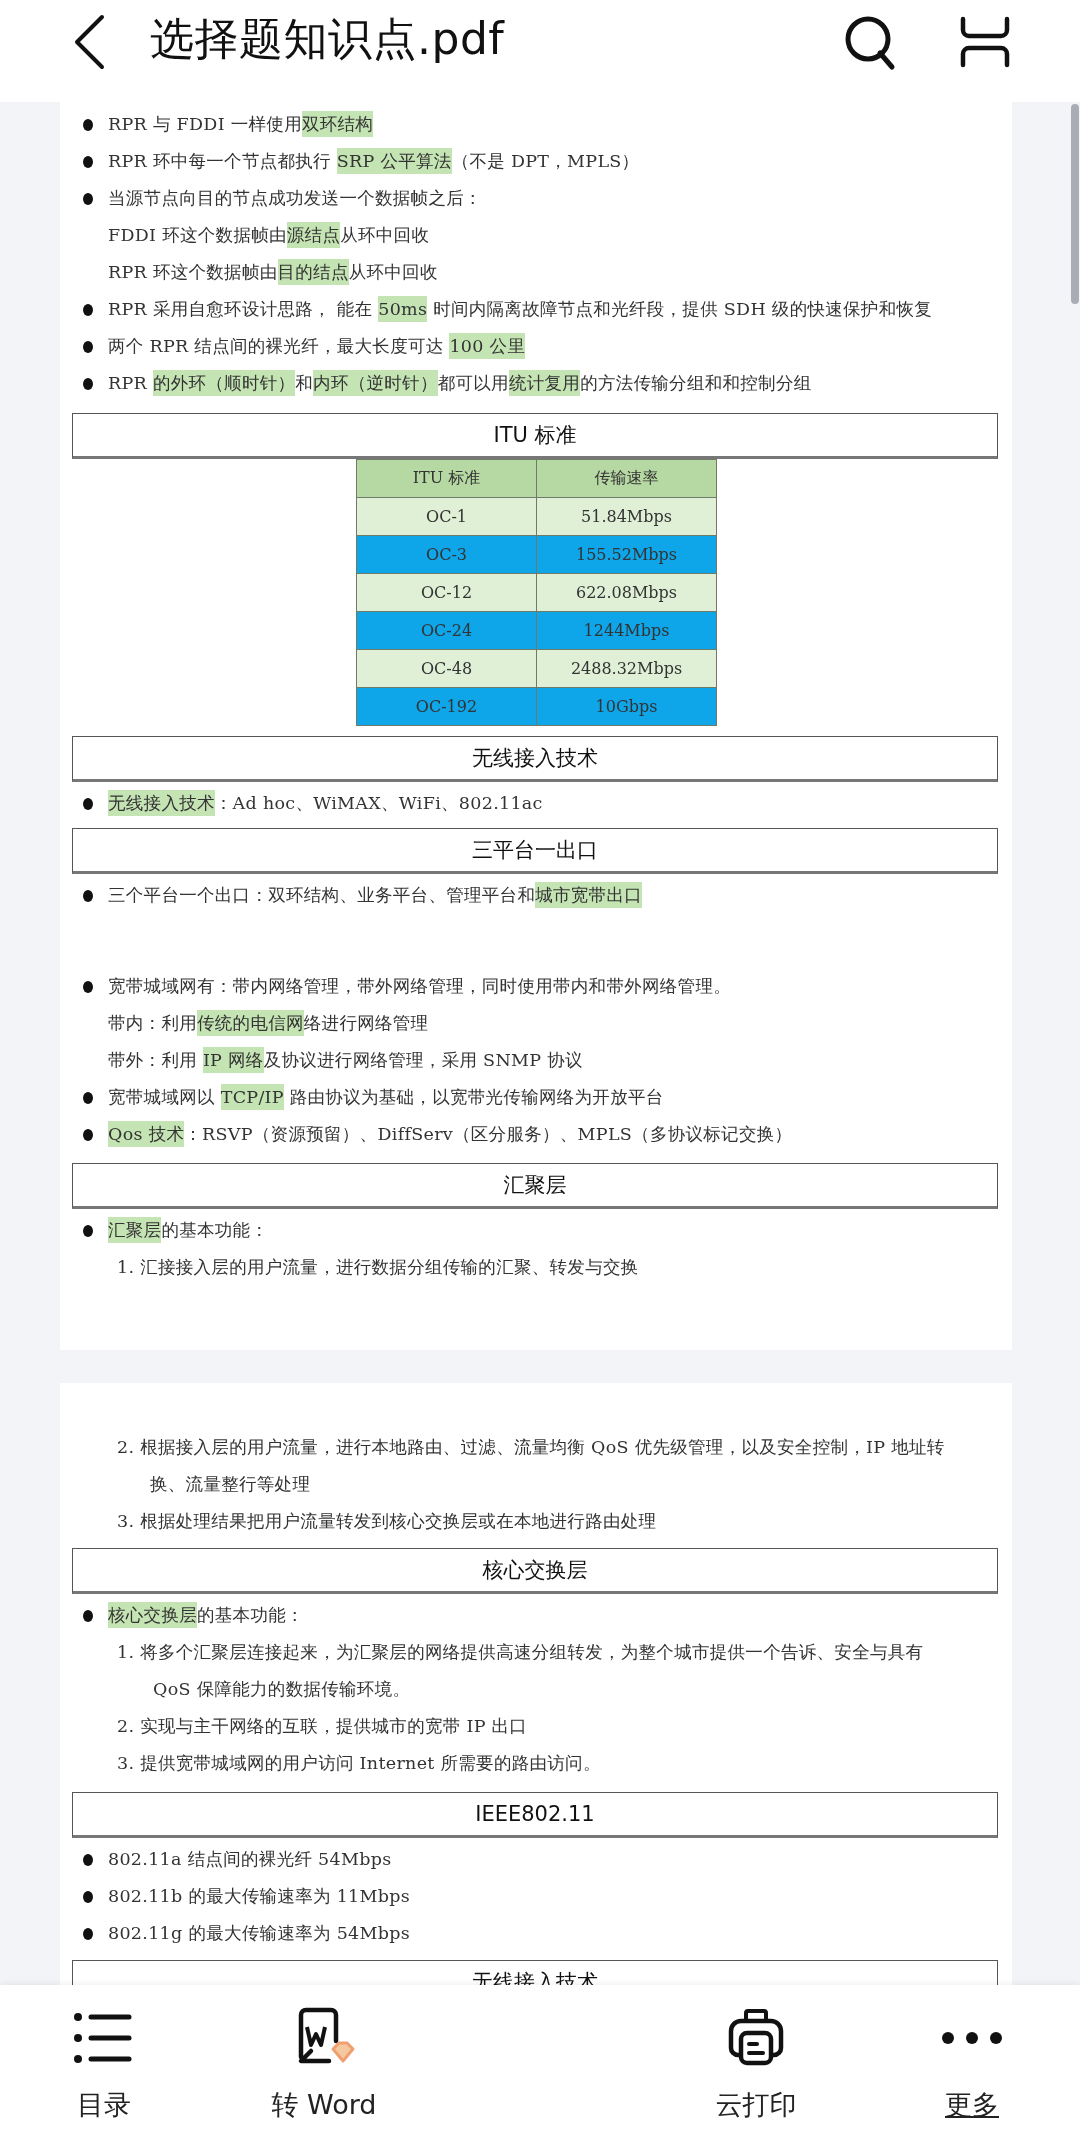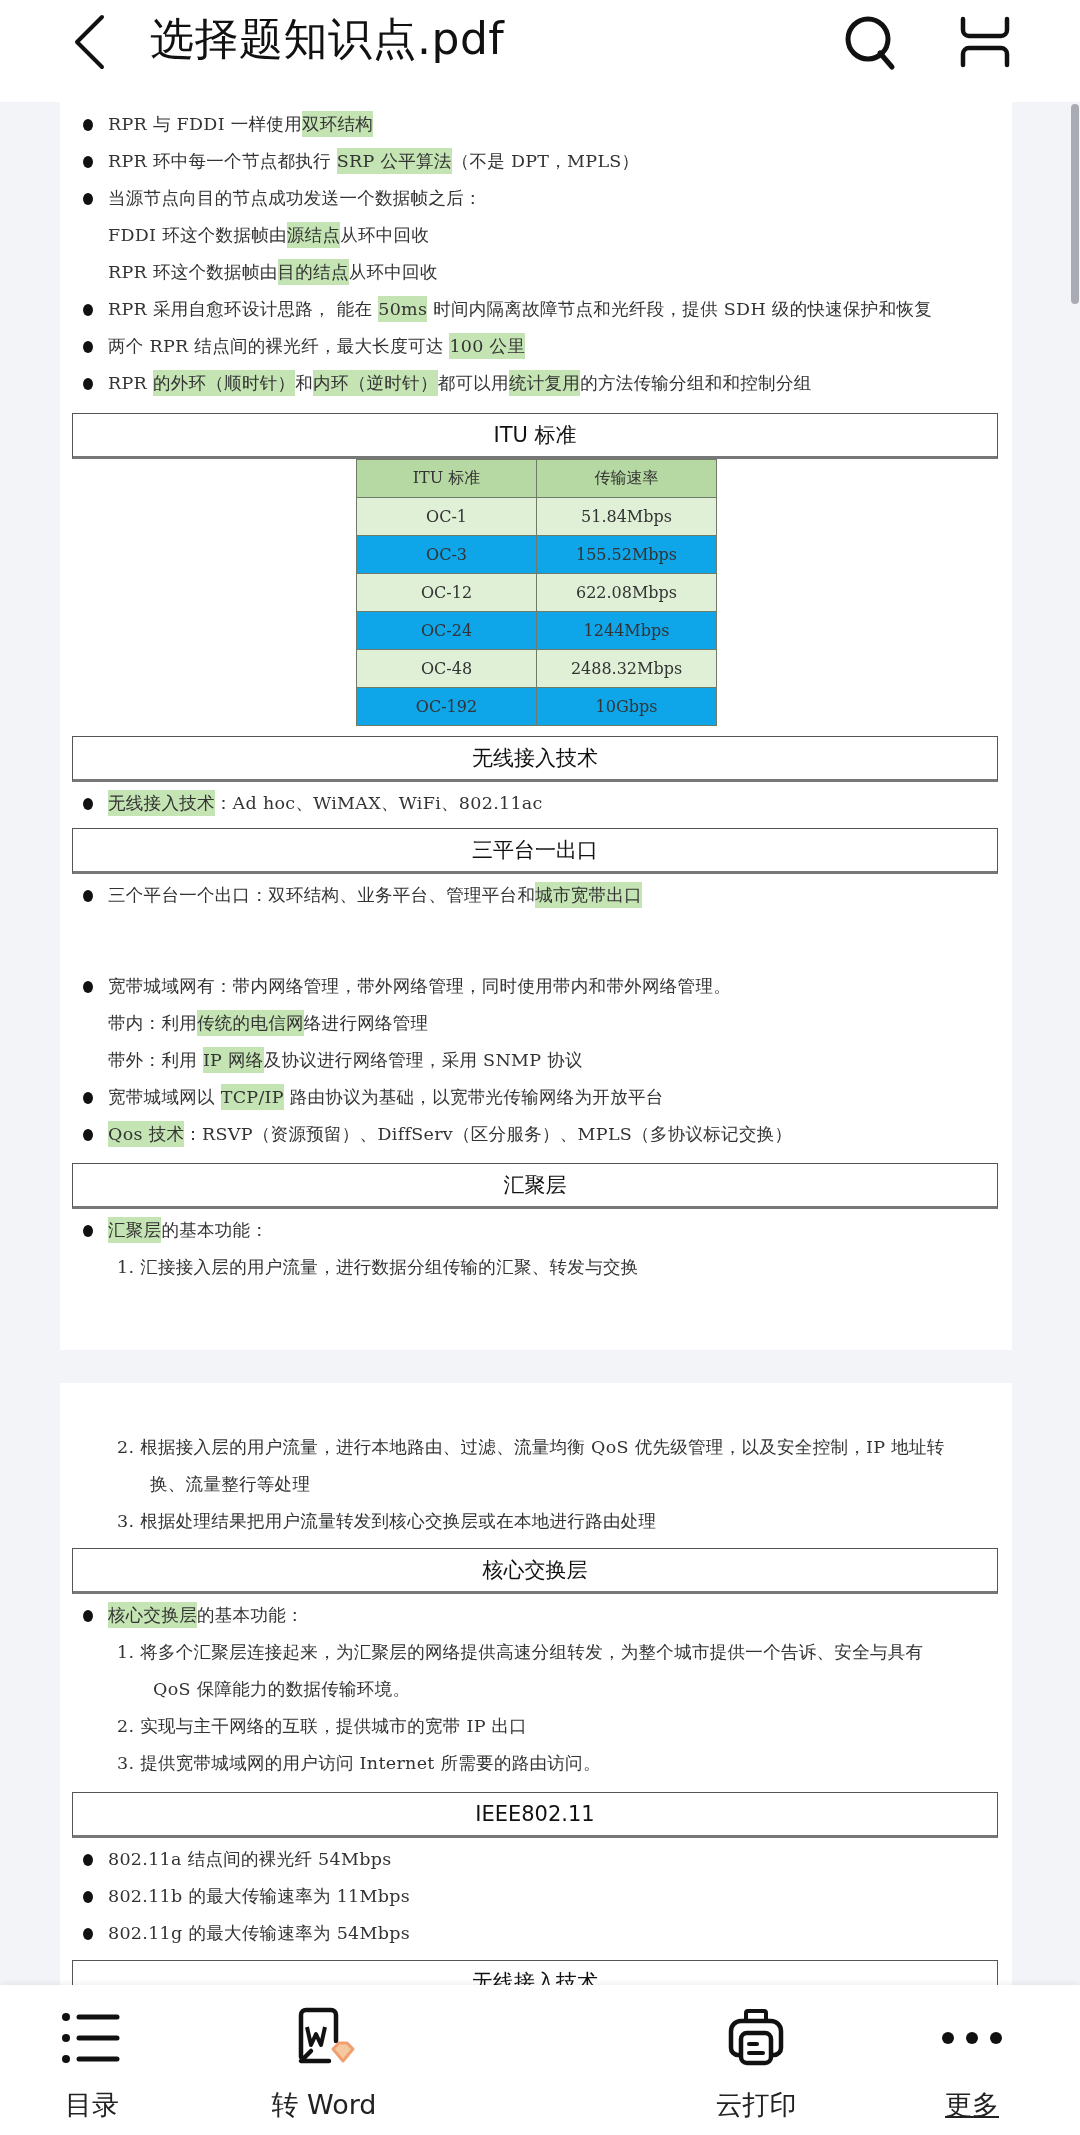--- a/index.html
+++ b/index.html
@@ -218,21 +218,21 @@
     <span class="txt">802.11b 的最大传输速率为 11Mbps</span>
   </div>
   <div class="line" style="top:538px;">
     <span class="bullet" style="top:7px;"></span>
     <span class="txt">802.11g 的最大传输速率为 54Mbps</span>
   </div>
   <div class="section-box" style="top:577px;">无线接入技术</div>
 </div>
 
 <div class="bottombar">
-  <div class="tool" style="left:22px;">
+  <div class="tool" style="left:34px;">
     <div class="ico">
       <svg width="62" height="56" viewBox="0 0 62 56">
           <circle cx="5" cy="7" r="4" fill="#111"></circle>
           <circle cx="5" cy="28" r="4" fill="#111"></circle>
           <circle cx="5" cy="49" r="4" fill="#111"></circle>
           <line x1="18" y1="7" x2="56" y2="7" stroke="#111" stroke-width="5" stroke-linecap="round"></line>
           <line x1="18" y1="28" x2="56" y2="28" stroke="#111" stroke-width="5" stroke-linecap="round"></line>
           <line x1="18" y1="49" x2="56" y2="49" stroke="#111" stroke-width="5" stroke-linecap="round"></line>
         </svg>
     </div>

